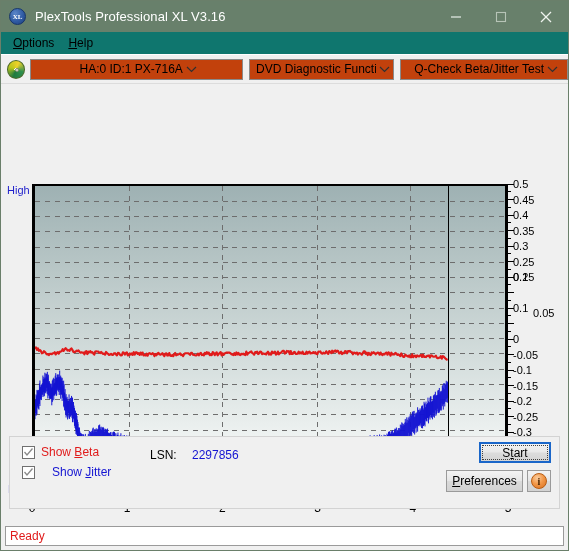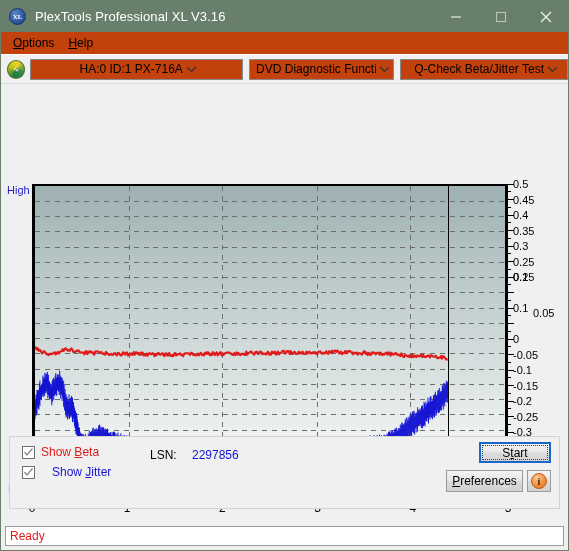--- a/index.html
+++ b/index.html
@@ -41,21 +41,21 @@
   }
   .win-btns{position:absolute;right:0;top:0;height:31px;display:flex;}
   .win-btn{
     width:45px;height:31px;display:flex;align-items:center;justify-content:center;
     color:#e8eee8;font-size:14px;
   }
   .win-btn.close{font-size:16px;}
   .win-btn svg{display:block;}
   
   .menubar{
-    height:22px;min-height:22px;background:#c2410c;
+    height:22px;min-height:22px;background:#0f766e;
     display:flex;align-items:center;padding-left:7px;
     border-bottom:1px solid #ffffff;
   }
   .menu-item{
     padding:2px 9px 2px 5px;color:#000;font-size:12px;
   }
   .menu-item u{text-decoration:underline;}
   
   .toolbar{
     height:28px;min-height:28px;

